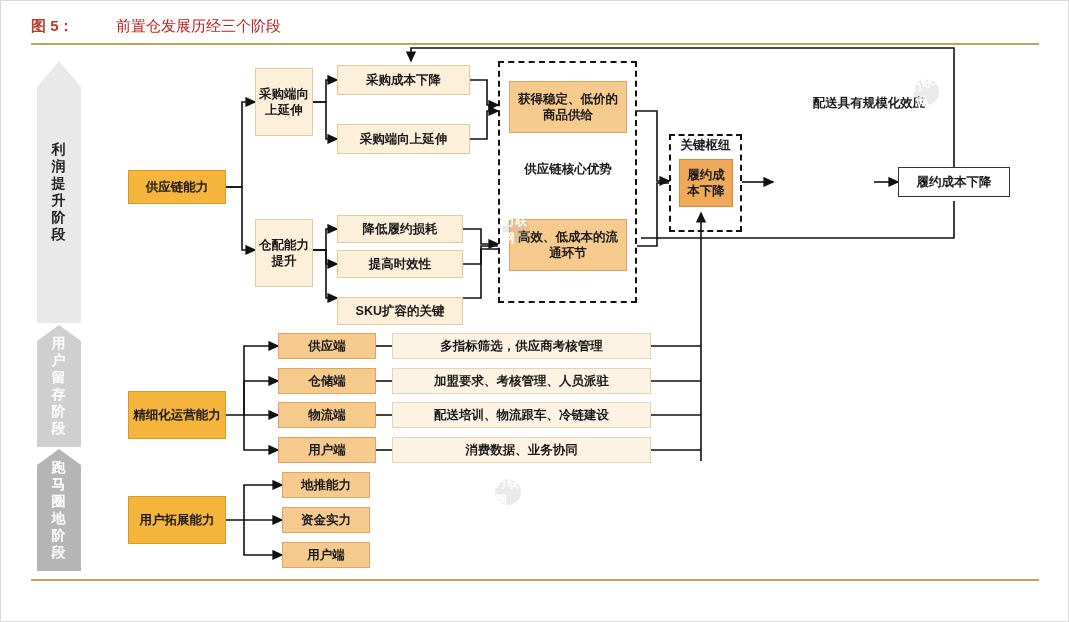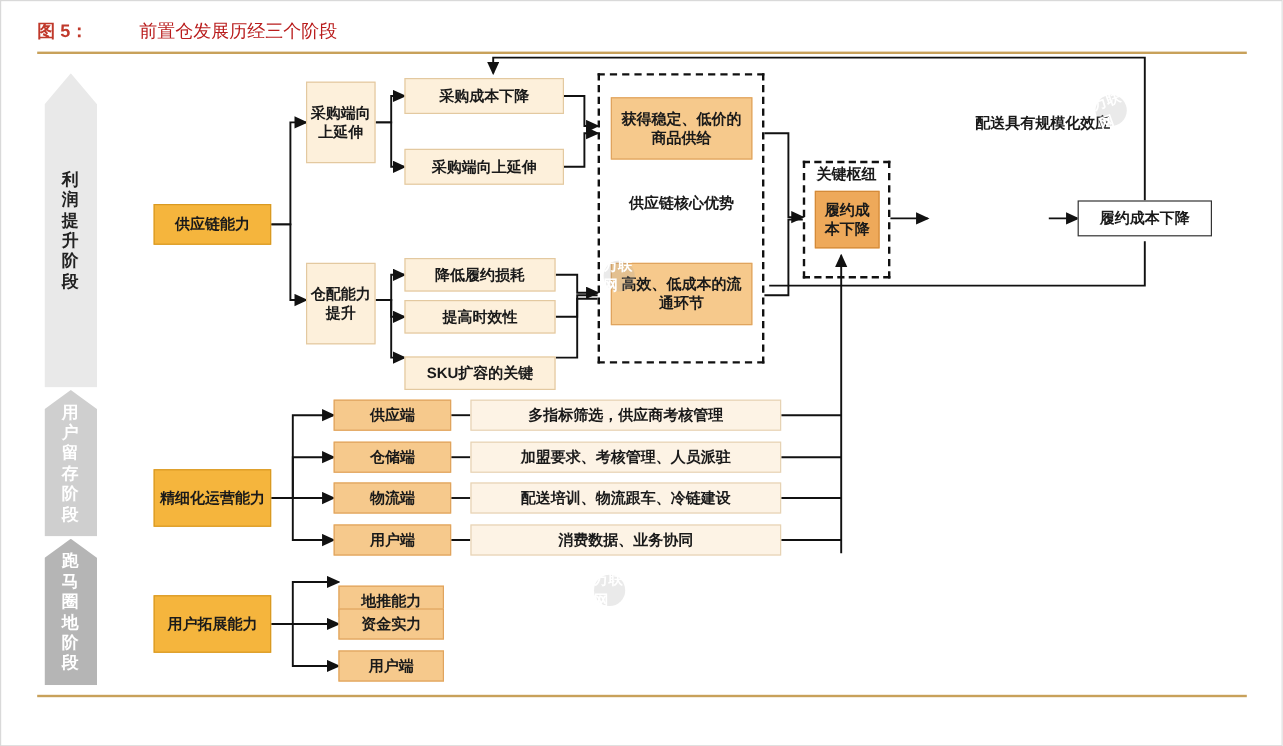--- a/index.html
+++ b/index.html
@@ -177,21 +177,21 @@
   <div class="box b-lightorange" style="left:277px;top:401px;width:98px;height:26px;">物流端</div>
   <div class="box b-lightorange" style="left:277px;top:436px;width:98px;height:26px;">用户端</div>
 
   <div class="box b-creamlight" style="left:391px;top:332px;width:259px;height:26px;">多指标筛选，供应商考核管理</div>
   <div class="box b-creamlight" style="left:391px;top:367px;width:259px;height:26px;">加盟要求、考核管理、人员派驻</div>
   <div class="box b-creamlight" style="left:391px;top:401px;width:259px;height:26px;">配送培训、物流跟车、冷链建设</div>
   <div class="box b-yellow" style="left:127px;top:495px;width:98px;height:48px;">用户拓展能力</div>
 
   <div class="box b-creamlight" style="left:391px;top:436px;width:259px;height:26px;">消费数据、业务协同</div>
 
-  <div class="box b-lightorange" style="left:281px;top:471px;width:88px;height:26px;margin-top:16px;">地推能力</div>
+  <div class="box b-lightorange" style="left:281px;top:471px;width:88px;height:26px;">地推能力</div>
   <div class="box b-lightorange" style="left:281px;top:506px;width:88px;height:26px;">资金实力</div>
   <div class="box b-lightorange" style="left:281px;top:541px;width:88px;height:26px;">用户端</div>
 
   <div class="wm-circ" style="left:912px;top:78px;transform:rotate(-20deg);">万联网</div>
   <div class="wm-circ" style="left:502px;top:216px;">万联网</div>
   <div class="wm-circ" style="left:494px;top:478px;">万联网</div>
 
   <div class="ftr-rule"></div>
   <div class="ftr-text">资料来源：招商证券</div>
 </div>

